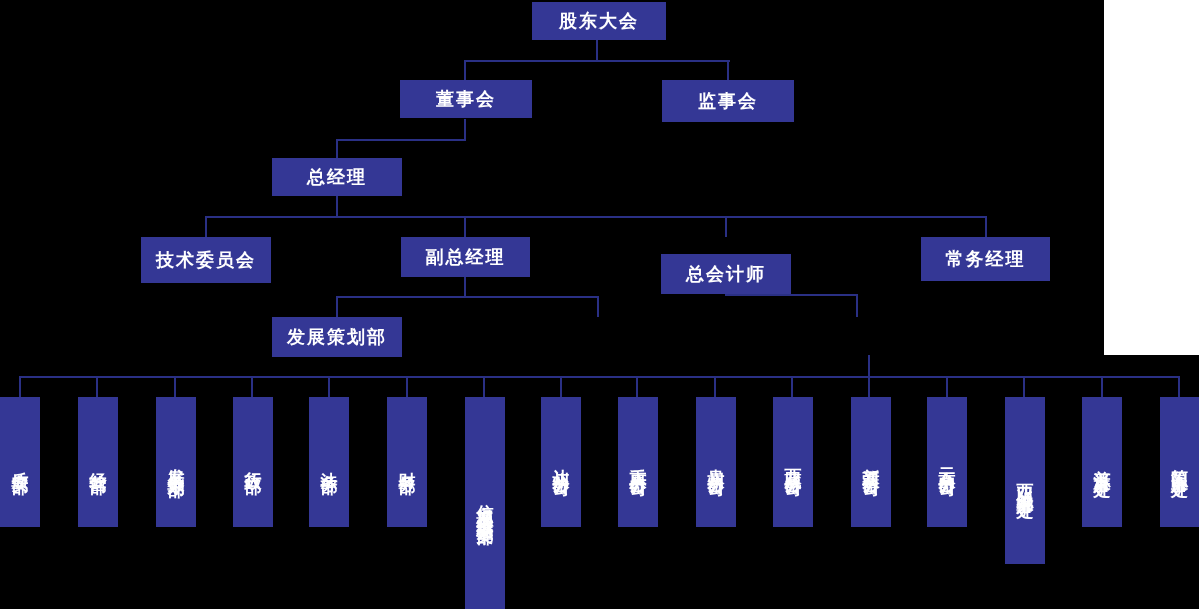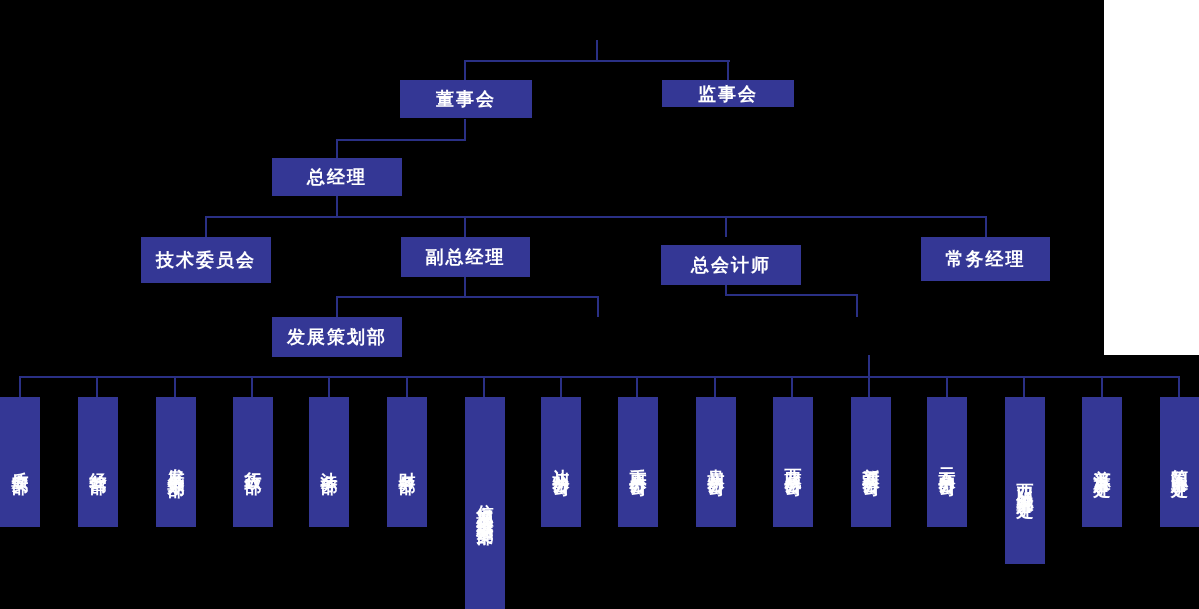--- a/index.html
+++ b/index.html
@@ -79,29 +79,30 @@
   <div class="ln" style="left:483px;top:376px;width:2px;height:21px"></div>
   <div class="ln" style="left:560px;top:376px;width:2px;height:21px"></div>
   <div class="ln" style="left:636px;top:376px;width:2px;height:21px"></div>
   <div class="ln" style="left:714px;top:376px;width:2px;height:21px"></div>
   <div class="ln" style="left:791px;top:376px;width:2px;height:21px"></div>
   <div class="ln" style="left:946px;top:376px;width:2px;height:21px"></div>
   <div class="ln" style="left:1023px;top:376px;width:2px;height:21px"></div>
   <div class="ln" style="left:1101px;top:376px;width:2px;height:21px"></div>
   <div class="ln" style="left:1178px;top:376px;width:2px;height:21px"></div>
 
+  <div class="hbox" style="left:532px;top:2px;width:134px;height:38px">股东大会</div>
 
   <div class="hbox" style="left:400px;top:80px;width:132px;height:38px">董事会</div>
-  <div class="hbox" style="left:662px;top:80px;width:132px;height:27px">监事会</div>
+  <div class="hbox" style="left:662px;top:80px;width:132px;height:42px">监事会</div>
 
   <div class="hbox" style="left:272px;top:158px;width:130px;height:38px">总经理</div>
 
   <div class="hbox" style="left:141px;top:237px;width:130px;height:46px">技术委员会</div>
   <div class="hbox" style="left:401px;top:237px;width:129px;height:40px">副总经理</div>
-  <div class="hbox" style="left:661px;top:245px;width:140px;height:40px">总会计师</div>
+  <div class="hbox" style="left:661px;top:254px;width:130px;height:40px">总会计师</div>
   <div class="hbox" style="left:921px;top:237px;width:129px;height:44px">常务经理</div>
 
   <div class="hbox" style="left:272px;top:317px;width:130px;height:40px">发展策划部</div>
 
   <div class="vbox" style="left:0px;top:397px;height:130px">质安部</div>
   <div class="vbox" style="left:78px;top:397px;height:130px">经营部</div>
   <div class="vbox" style="left:156px;top:397px;height:130px">发展策划部</div>
   <div class="vbox" style="left:233px;top:397px;height:130px">行政部</div>
   <div class="vbox" style="left:309px;top:397px;height:130px">法务部</div>
   <div class="vbox" style="left:387px;top:397px;height:130px">财务部</div>

